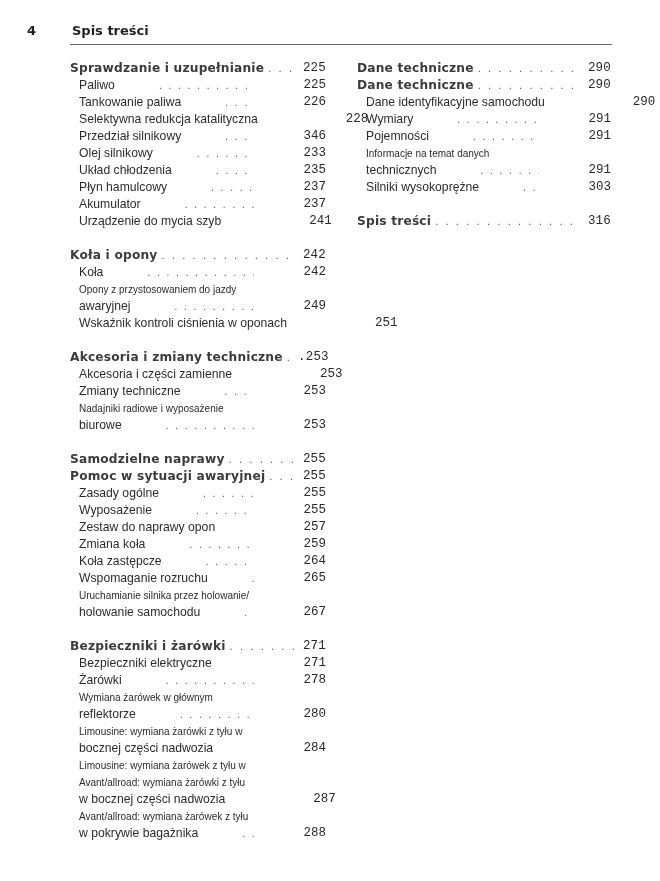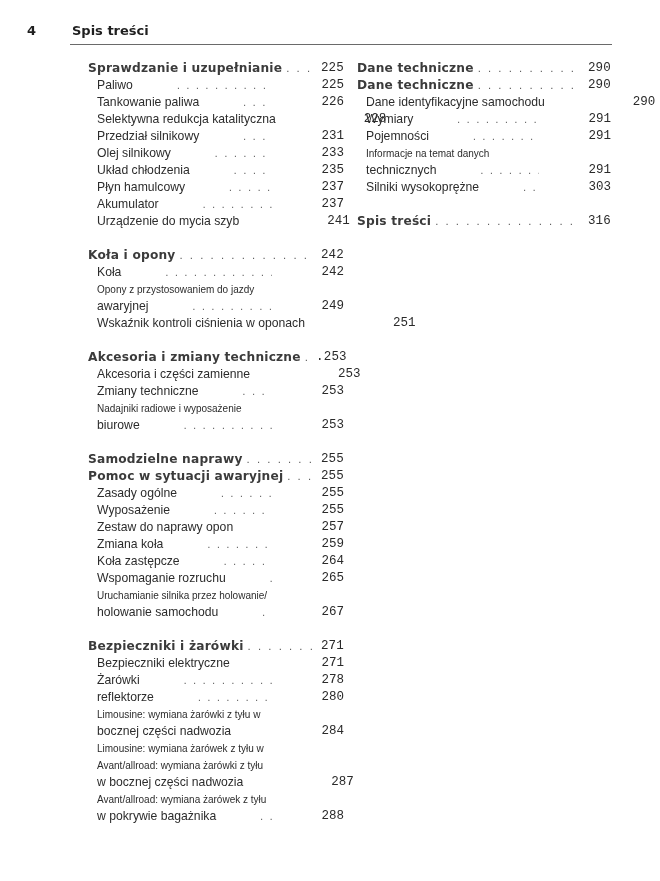--- a/index.html
+++ b/index.html
@@ -2,21 +2,21 @@
 <html><head>
 <meta charset="utf-8">
 <style>
   html, body { margin:0; padding:0; background:#ffffff; }
   body { width:660px; height:881px; position:relative; overflow:hidden;
          font-family:"DejaVu Sans", sans-serif; color:#2a2a2a; }
   .page-num { position:absolute; left:27px; top:23px; font-size:13px; font-weight:bold; color:#1f1f1f; }
   .page-title { position:absolute; left:72px; top:23px; font-size:13px; font-weight:bold; color:#1f1f1f; }
   .header-rule { position:absolute; left:70px; top:44px; width:542px; height:1px; background:#6a6a6a; }
   .col { position:absolute; top:60px; }
-  .col-left { left:70px; width:256px;margin-left:18px; }
+  .col-left { left:70px; width:256px; }
   .col-right { left:357px; width:254px; }
   .section { margin-bottom:17px; }
   .row { display:flex; align-items:flex-end; line-height:17px; font-size:11.2px; }
   .row.l1 { font-family:"DejaVu Sans", sans-serif; font-weight:bold; font-size:12.2px; color:#3b3b3b; letter-spacing:0.2px; }
   .row.l2 { padding-left:9px; color:#2c2c2c; font-family:"Liberation Sans", sans-serif; font-size:12.2px;gap:40px; }
   .row .label { white-space:nowrap; }
   .row .dots { flex:1; overflow:hidden; white-space:nowrap; color:#555; margin:0 4px; letter-spacing:2px; font-weight:normal; font-size:10px; }
   .row .dots::after { content:". . . . . . . . . . . . . . . . . . . . . . . . . . . . . . . . . . . . . . . . . . . . . . . . . . . . . . . . . . . . . . . ."; }
   .row .page { width:28px; text-align:right; font-family:Liberation Mono, monospace; font-weight:normal; font-size:12.5px; color:#2a2a2a; }
   .row.wrap { padding-left:9px; font-family:"Liberation Sans", sans-serif; font-size:10px; line-height:17px; color:#2c2c2c; }
@@ -46,21 +46,21 @@
         <span class="page">226</span>
       </div>
       <div class="row l2">
         <span class="label">Selektywna redukcja katalityczna</span>
         <span class="dots"></span>
         <span class="page">228</span>
       </div>
       <div class="row l2">
         <span class="label">Przedział silnikowy</span>
         <span class="dots"></span>
-        <span class="page">231</span>
+        <span class="page">346</span>
       </div>
       <div class="row l2">
         <span class="label">Olej silnikowy</span>
         <span class="dots"></span>
         <span class="page">233</span>
       </div>
       <div class="row l2">
         <span class="label">Układ chłodzenia</span>
         <span class="dots"></span>
         <span class="page">235</span>
@@ -184,20 +184,21 @@
       <div class="row l2">
         <span class="label">Bezpieczniki elektryczne</span>
         <span class="dots"></span>
         <span class="page">271</span>
       </div>
       <div class="row l2">
         <span class="label">Żarówki</span>
         <span class="dots"></span>
         <span class="page">278</span>
       </div>
+      <div class="row wrap">Wymiana żarówek w głównym</div>
       <div class="row l2">
         <span class="label">reflektorze</span>
         <span class="dots"></span>
         <span class="page">280</span>
       </div>
       <div class="row wrap">Limousine: wymiana żarówki z tyłu w</div>
       <div class="row l2">
         <span class="label">bocznej części nadwozia</span>
         <span class="dots"></span>
         <span class="page">284</span>

